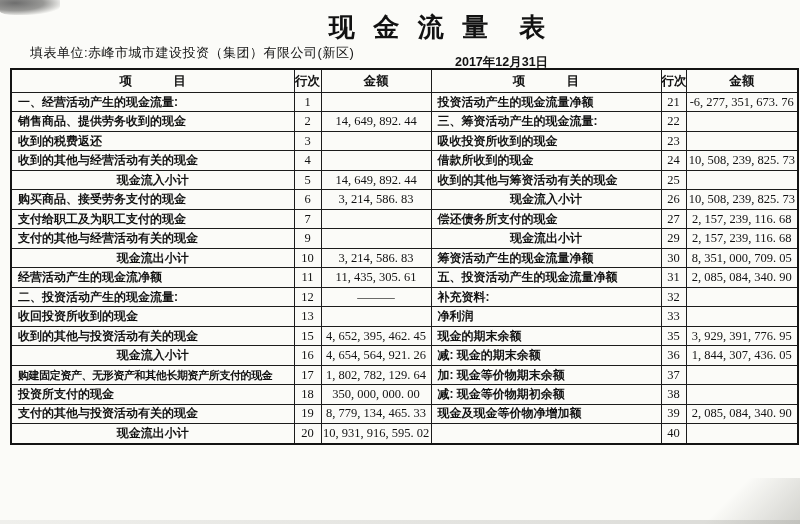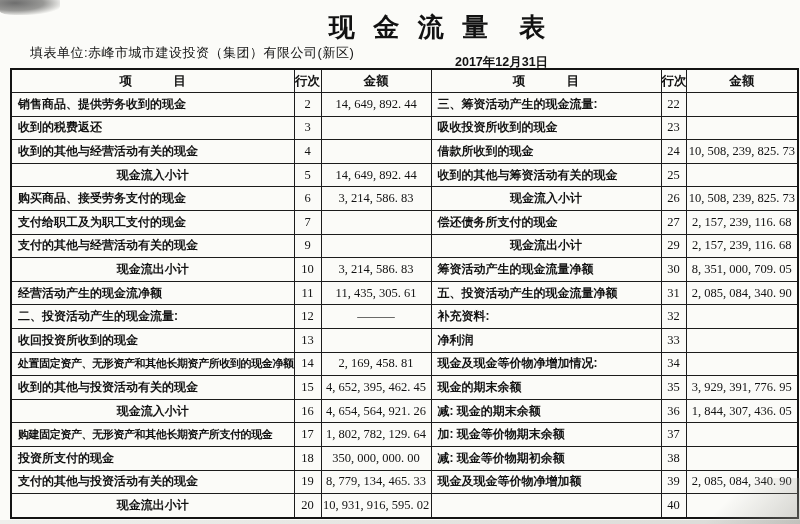--- a/index.html
+++ b/index.html
@@ -3,21 +3,21 @@
 <meta charset="utf-8">
 <style>
   html,body{margin:0;padding:0;}
   body{width:800px;height:524px;background:#fbfbf8;overflow:hidden;}
   .page{position:relative;width:800px;height:524px;font-family:"Liberation Sans","DejaVu Sans",sans-serif;color:#121212;}
   .title{position:absolute;top:10px;left:0;width:100%;box-sizing:border-box;padding-left:80px;
          text-align:center;font-family:"Liberation Serif","DejaVu Serif",serif;
          font-size:26px;font-weight:bold;letter-spacing:6px;white-space:pre;}
   .unit{position:absolute;left:30px;top:44px;font-size:13px;font-weight:normal;letter-spacing:0.5px;}
   .date{position:absolute;left:455px;top:54px;font-size:12.5px;font-weight:bold;}
-  table.tbl{position:absolute;left:10px;top:68px;width:787px;height:451px;
+  table.tbl{position:absolute;left:10px;top:68px;width:787px;height:377px;
             border-collapse:collapse;table-layout:fixed;border:2px solid #141414;padding-left:13px;}
   .tbl th,.tbl td{border:1px solid #1c1c1c;padding:0;overflow:hidden;white-space:nowrap;}
   .tbl th{height:22px;font-size:12.5px;font-weight:bold;text-align:center;}
   .tbl th.hitem{white-space:pre;}
   td.item{font-size:12px;font-weight:bold;padding-left:6px;text-align:left;}
   td.item.long{font-size:11px;letter-spacing:-0.4px;}
   td.item.center{text-align:center;padding-left:0;}
   td.num{font-family:"Liberation Serif","DejaVu Serif",serif;font-size:12.5px;text-align:center;}
   
   .smudge-tl{position:absolute;left:0;top:0;width:60px;height:15px;
@@ -51,20 +51,28 @@
         <th class="hitem">项            目</th>
         <th>行次</th>
         <th>金额</th>
         <th class="hitem">项            目</th>
         <th>行次</th>
         <th>金额</th>
       </tr>
     </thead>
     <tbody id="tbody">
         <tr>
+          <td class="item">一、经营活动产生的现金流量:</td>
+          <td class="num">1</td>
+          <td class="num amt"></td>
+          <td class="item">投资活动产生的现金流量净额</td>
+          <td class="num">21</td>
+          <td class="num amt">-6, 277, 351, 673. 76</td>
+        </tr>
+        <tr>
           <td class="item">销售商品、提供劳务收到的现金</td>
           <td class="num">2</td>
           <td class="num amt">14, 649, 892. 44</td>
           <td class="item">三、筹资活动产生的现金流量:</td>
           <td class="num">22</td>
           <td class="num amt"></td>
         </tr>
         <tr>
           <td class="item">收到的税费返还</td>
           <td class="num">3</td>
@@ -139,28 +147,20 @@
         </tr>
         <tr>
           <td class="item">收回投资所收到的现金</td>
           <td class="num">13</td>
           <td class="num amt"></td>
           <td class="item">净利润</td>
           <td class="num">33</td>
           <td class="num amt"></td>
         </tr>
         <tr>
-          <td class="item long">处置固定资产、无形资产和其他长期资产所收到的现金净额</td>
-          <td class="num">14</td>
-          <td class="num amt">2, 169, 458. 81</td>
-          <td class="item">现金及现金等价物净增加情况:</td>
-          <td class="num">34</td>
-          <td class="num amt"></td>
-        </tr>
-        <tr>
           <td class="item">收到的其他与投资活动有关的现金</td>
           <td class="num">15</td>
           <td class="num amt">4, 652, 395, 462. 45</td>
           <td class="item">现金的期末余额</td>
           <td class="num">35</td>
           <td class="num amt">3, 929, 391, 776. 95</td>
         </tr>
         <tr>
           <td class="item center">现金流入小计</td>
           <td class="num">16</td>

